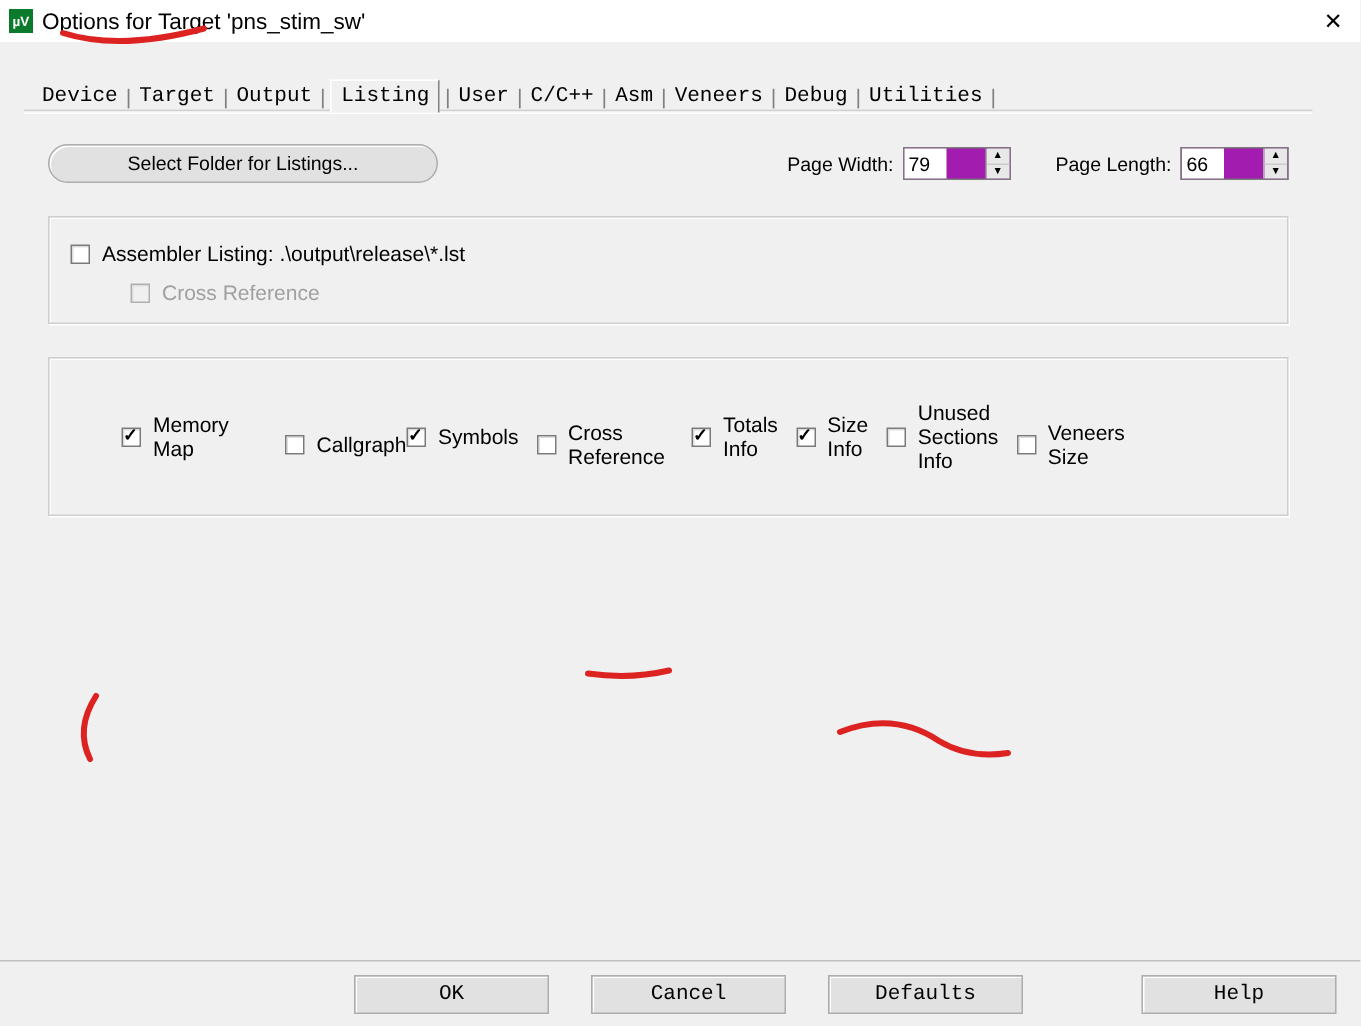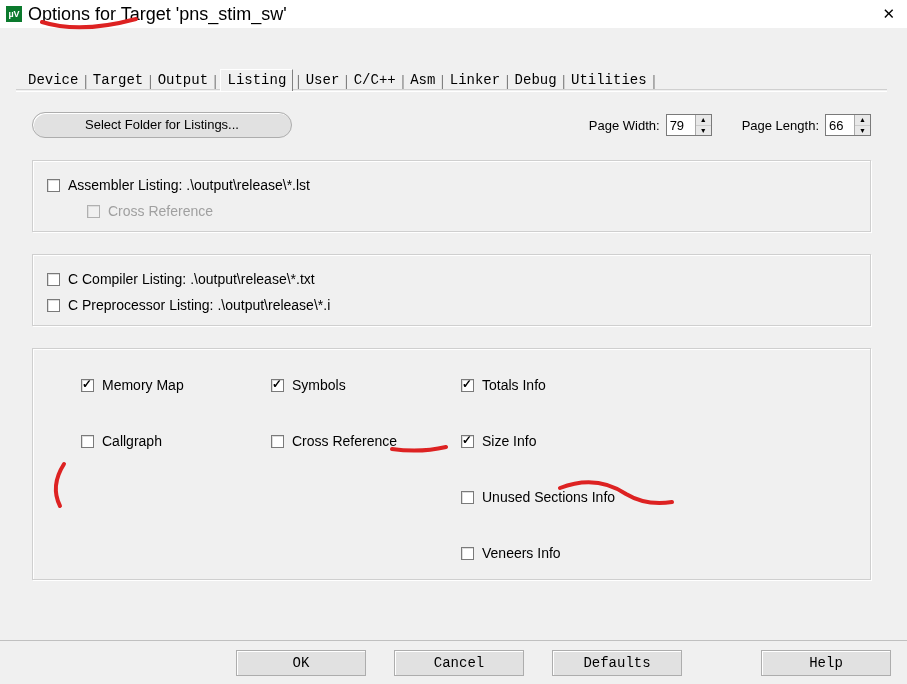--- a/index.html
+++ b/index.html
@@ -26,33 +26,32 @@
     color: #fff;
     font-size: 9px;
     font-weight: bold;
     display: flex;
     align-items: center;
     justify-content: center;
     margin-right: 6px;
     line-height: 1;
   }
   .titlebar .title {
-    font-size: 18px;
+    font-size: 15px;
     flex: 1;
   }
   .titlebar .close {
     font-size: 15px;
     padding: 0 6px;
     cursor: pointer;
   }
   .client {
     position: relative;
-    padding: 22px 20px 0 16px;
+    padding: 22px 32px 0 16px;
     height: 610px;
-    margin-top: 16px;
   }
   
   .tabs {
     display: flex;
     align-items: flex-end;
     height: 24px;
     margin-left: 10px;
     font-family: "Courier New", monospace;
     font-size: 14px;
   }
@@ -112,20 +111,21 @@
     gap: 6px;
     margin-left: 20px;
   }
   .numfield label { white-space: nowrap; }
   .spinner {
     display: inline-flex;
     align-items: stretch;
     height: 22px;
     border: 1px solid #7a7a7a;
     background: #a21caf;
+    gap: 26px;
   }
   .spinner input {
     width: 28px;
     border: none;
     outline: none;
     text-align: left;
     padding: 0 3px;
     font-size: 13px;
     background: #fff;
   }
@@ -186,22 +186,22 @@
   }
   .lbl-disabled { color: #a0a0a0; }
   .linker-grid {
     display: flex;
     gap: 0;
     margin-top: 12px;
     margin-left: 34px;
   }
   .linker-col {
     display: flex;
-    flex-direction: column;
-    gap: 26px;
+    gap: 12px;
+    justify-content: space-between;
   }
   .linker-col.c1 { width: 190px; }
   .linker-col.c2 { width: 190px; }
   .linker-col.c3 { width: 220px; }
   .bottom-bar {
     position: absolute;
     left: 0; right: 0; bottom: 0;
     height: 44px;
     border-top: 1px solid #c0c0c0;
     background: #f0f0f0;
@@ -238,21 +238,21 @@
     <span class="tab">Output</span>
       <span class="tab-sep">|</span>
     <span class="tab active">Listing</span>
       <span class="tab-sep">|</span>
     <span class="tab">User</span>
       <span class="tab-sep">|</span>
     <span class="tab">C/C++</span>
       <span class="tab-sep">|</span>
     <span class="tab">Asm</span>
       <span class="tab-sep">|</span>
-    <span class="tab">Linker</span>
+    <span class="tab">Veneers</span>
       <span class="tab-sep">|</span>
     <span class="tab">Debug</span>
       <span class="tab-sep">|</span>
     <span class="tab">Utilities</span>
       <span class="tab-sep">|</span>
   </div>
   <div class="tab-line"></div>
 
   <div class="tab-page">
 
@@ -285,30 +285,20 @@
       <div class="chk-row">
         <span class="chk"></span>
         <span>Assembler Listing:  .\output\release\*.lst</span>
       </div>
       <div class="chk-row" style="margin-left:40px;">
         <span class="chk disabled"></span>
         <span class="lbl-disabled">Cross Reference</span>
       </div>
     </div>
 
-    <div class="groupbox">
-      <div class="chk-row">
-        <span class="chk"></span>
-        <span>C Compiler Listing:  .\output\release\*.txt</span>
-      </div>
-      <div class="chk-row">
-        <span class="chk"></span>
-        <span>C Preprocessor Listing:  .\output\release\*.i</span>
-      </div>
-    </div>
 
     <div class="groupbox" style="padding-bottom:18px;">
       <div class="linker-grid">
         <div class="linker-col c1">
           <div class="chk-row">
             <span class="chk checked"></span>
             <span>Memory Map</span>
           </div>
           <div class="chk-row">
             <span class="chk"></span>
@@ -333,21 +323,21 @@
           <div class="chk-row">
             <span class="chk checked"></span>
             <span>Size Info</span>
           </div>
           <div class="chk-row">
             <span class="chk"></span>
             <span>Unused Sections Info</span>
           </div>
           <div class="chk-row">
             <span class="chk"></span>
-            <span>Veneers Info</span>
+            <span>Veneers Size</span>
           </div>
         </div>
       </div>
     </div>
 
   </div>
 </div>
 
 <div class="bottom-bar">
   <div style="width:220px;"></div>

